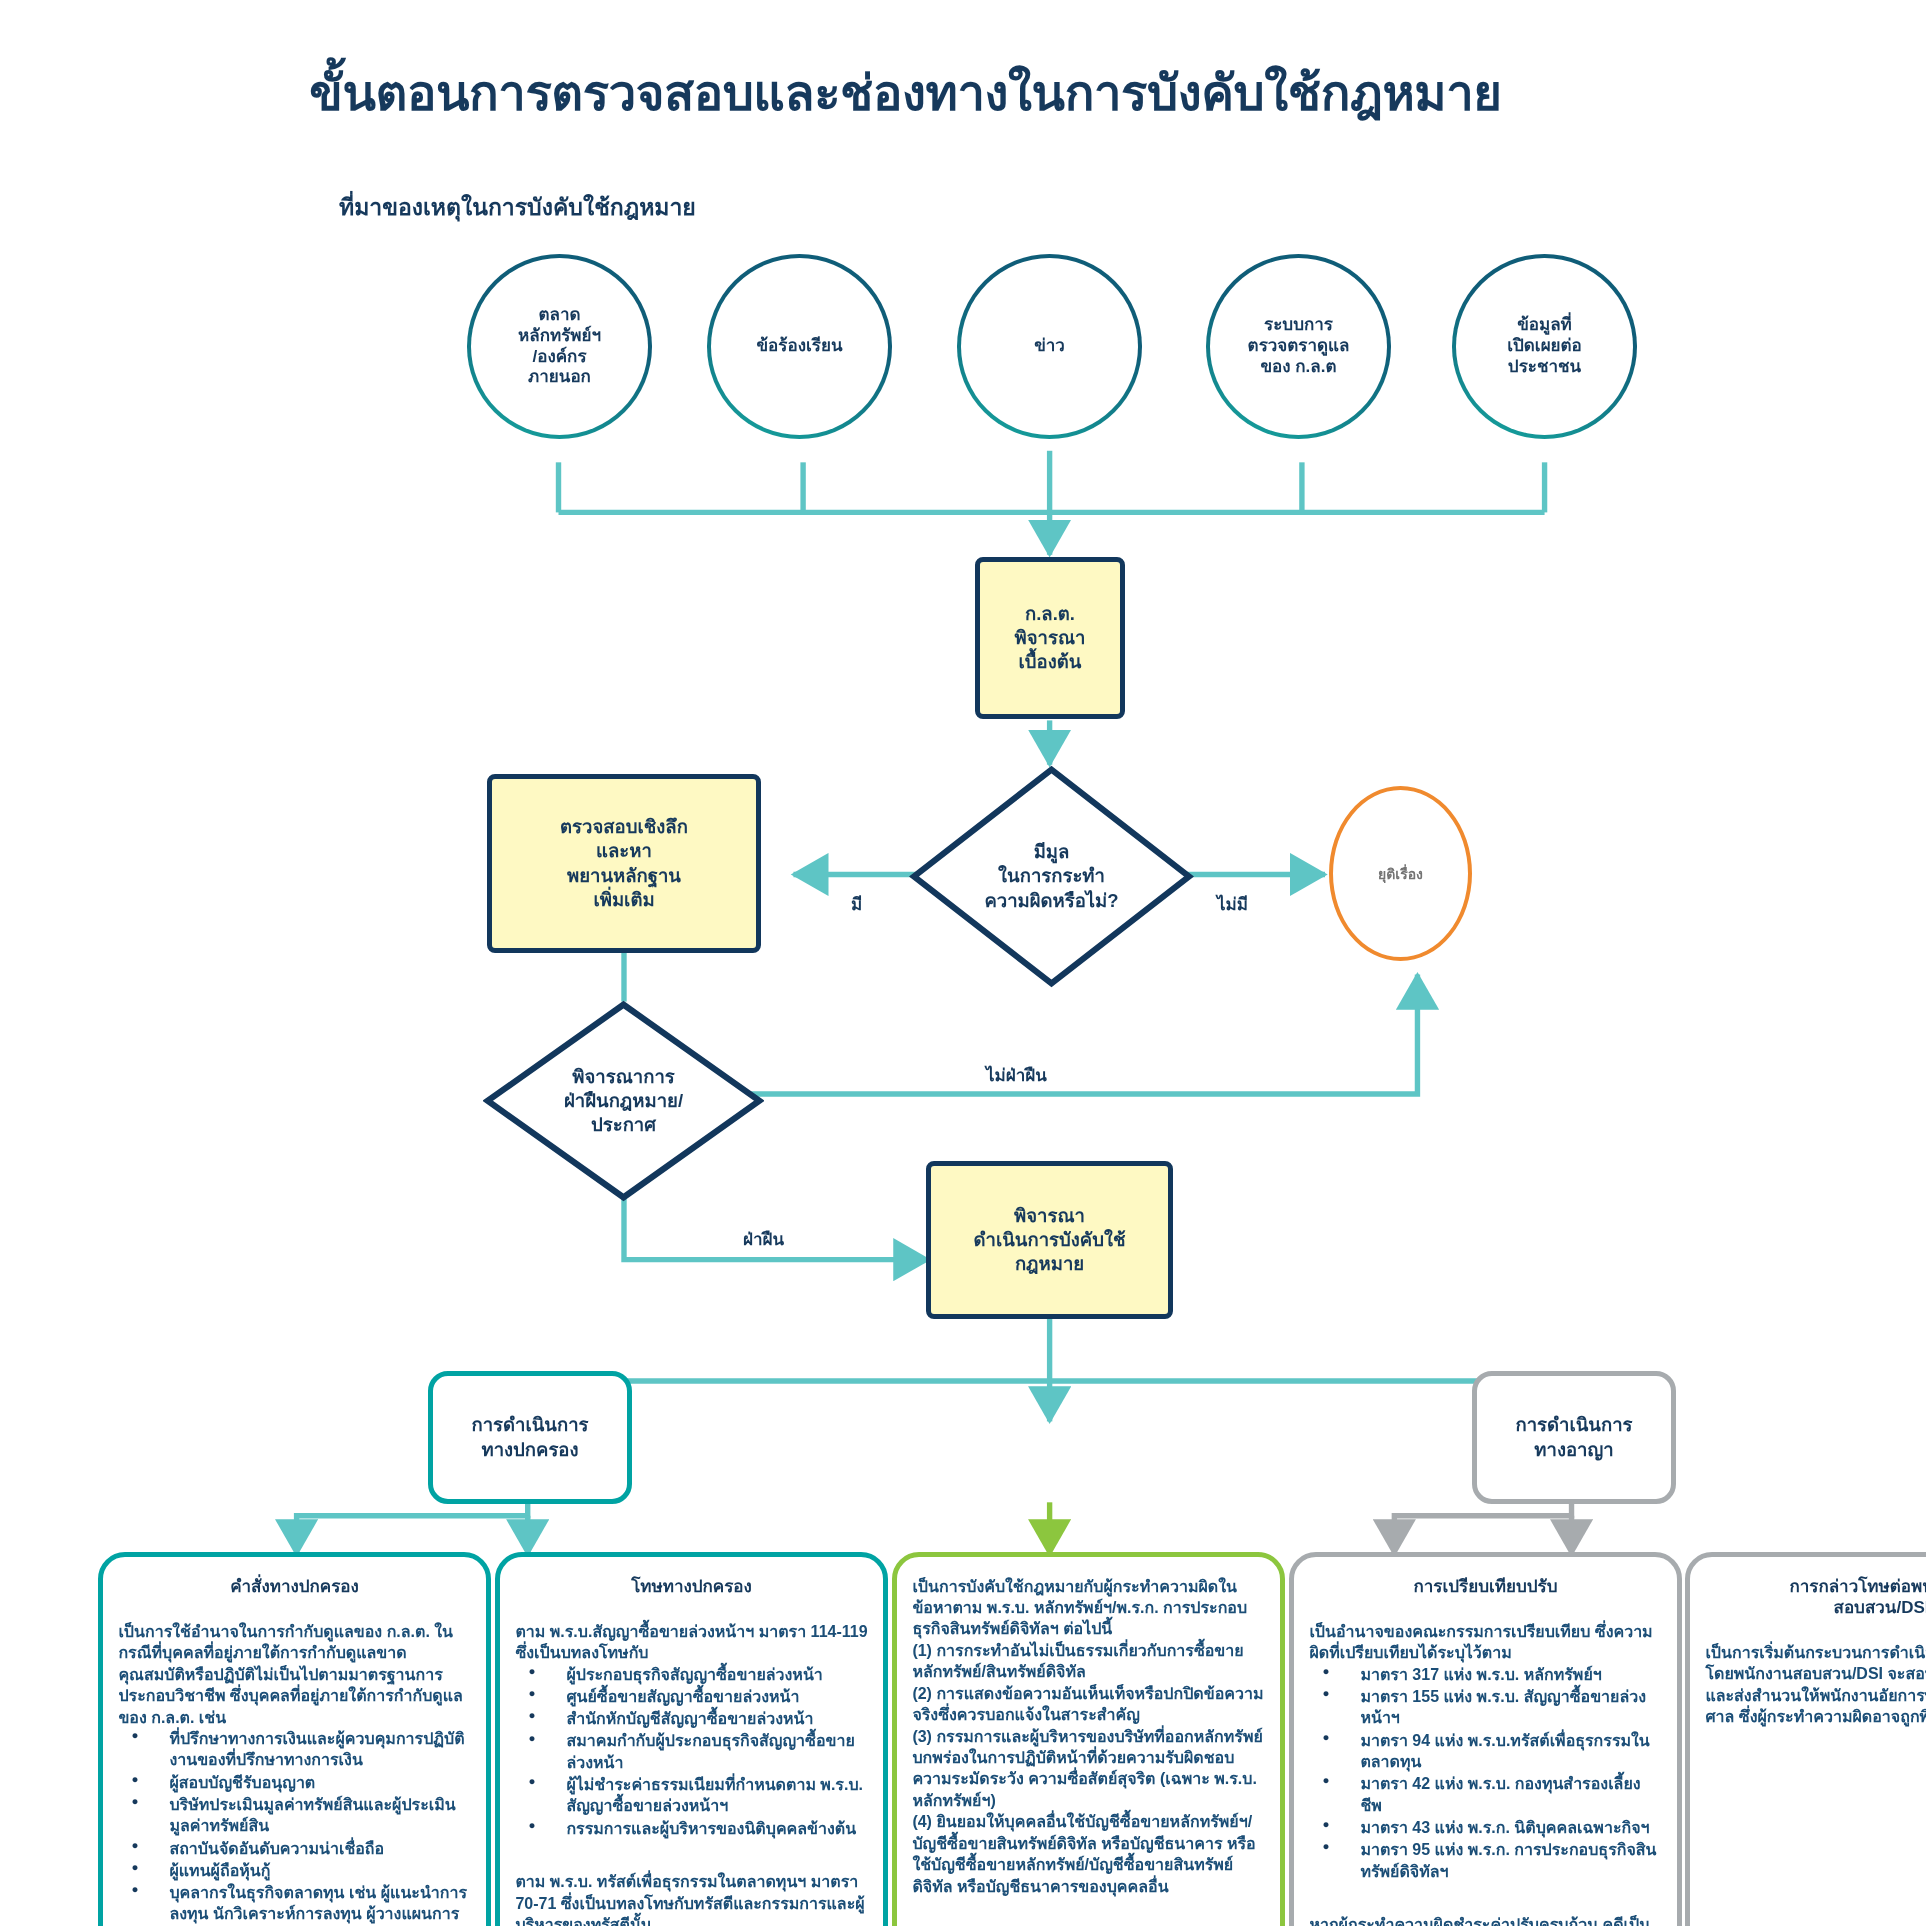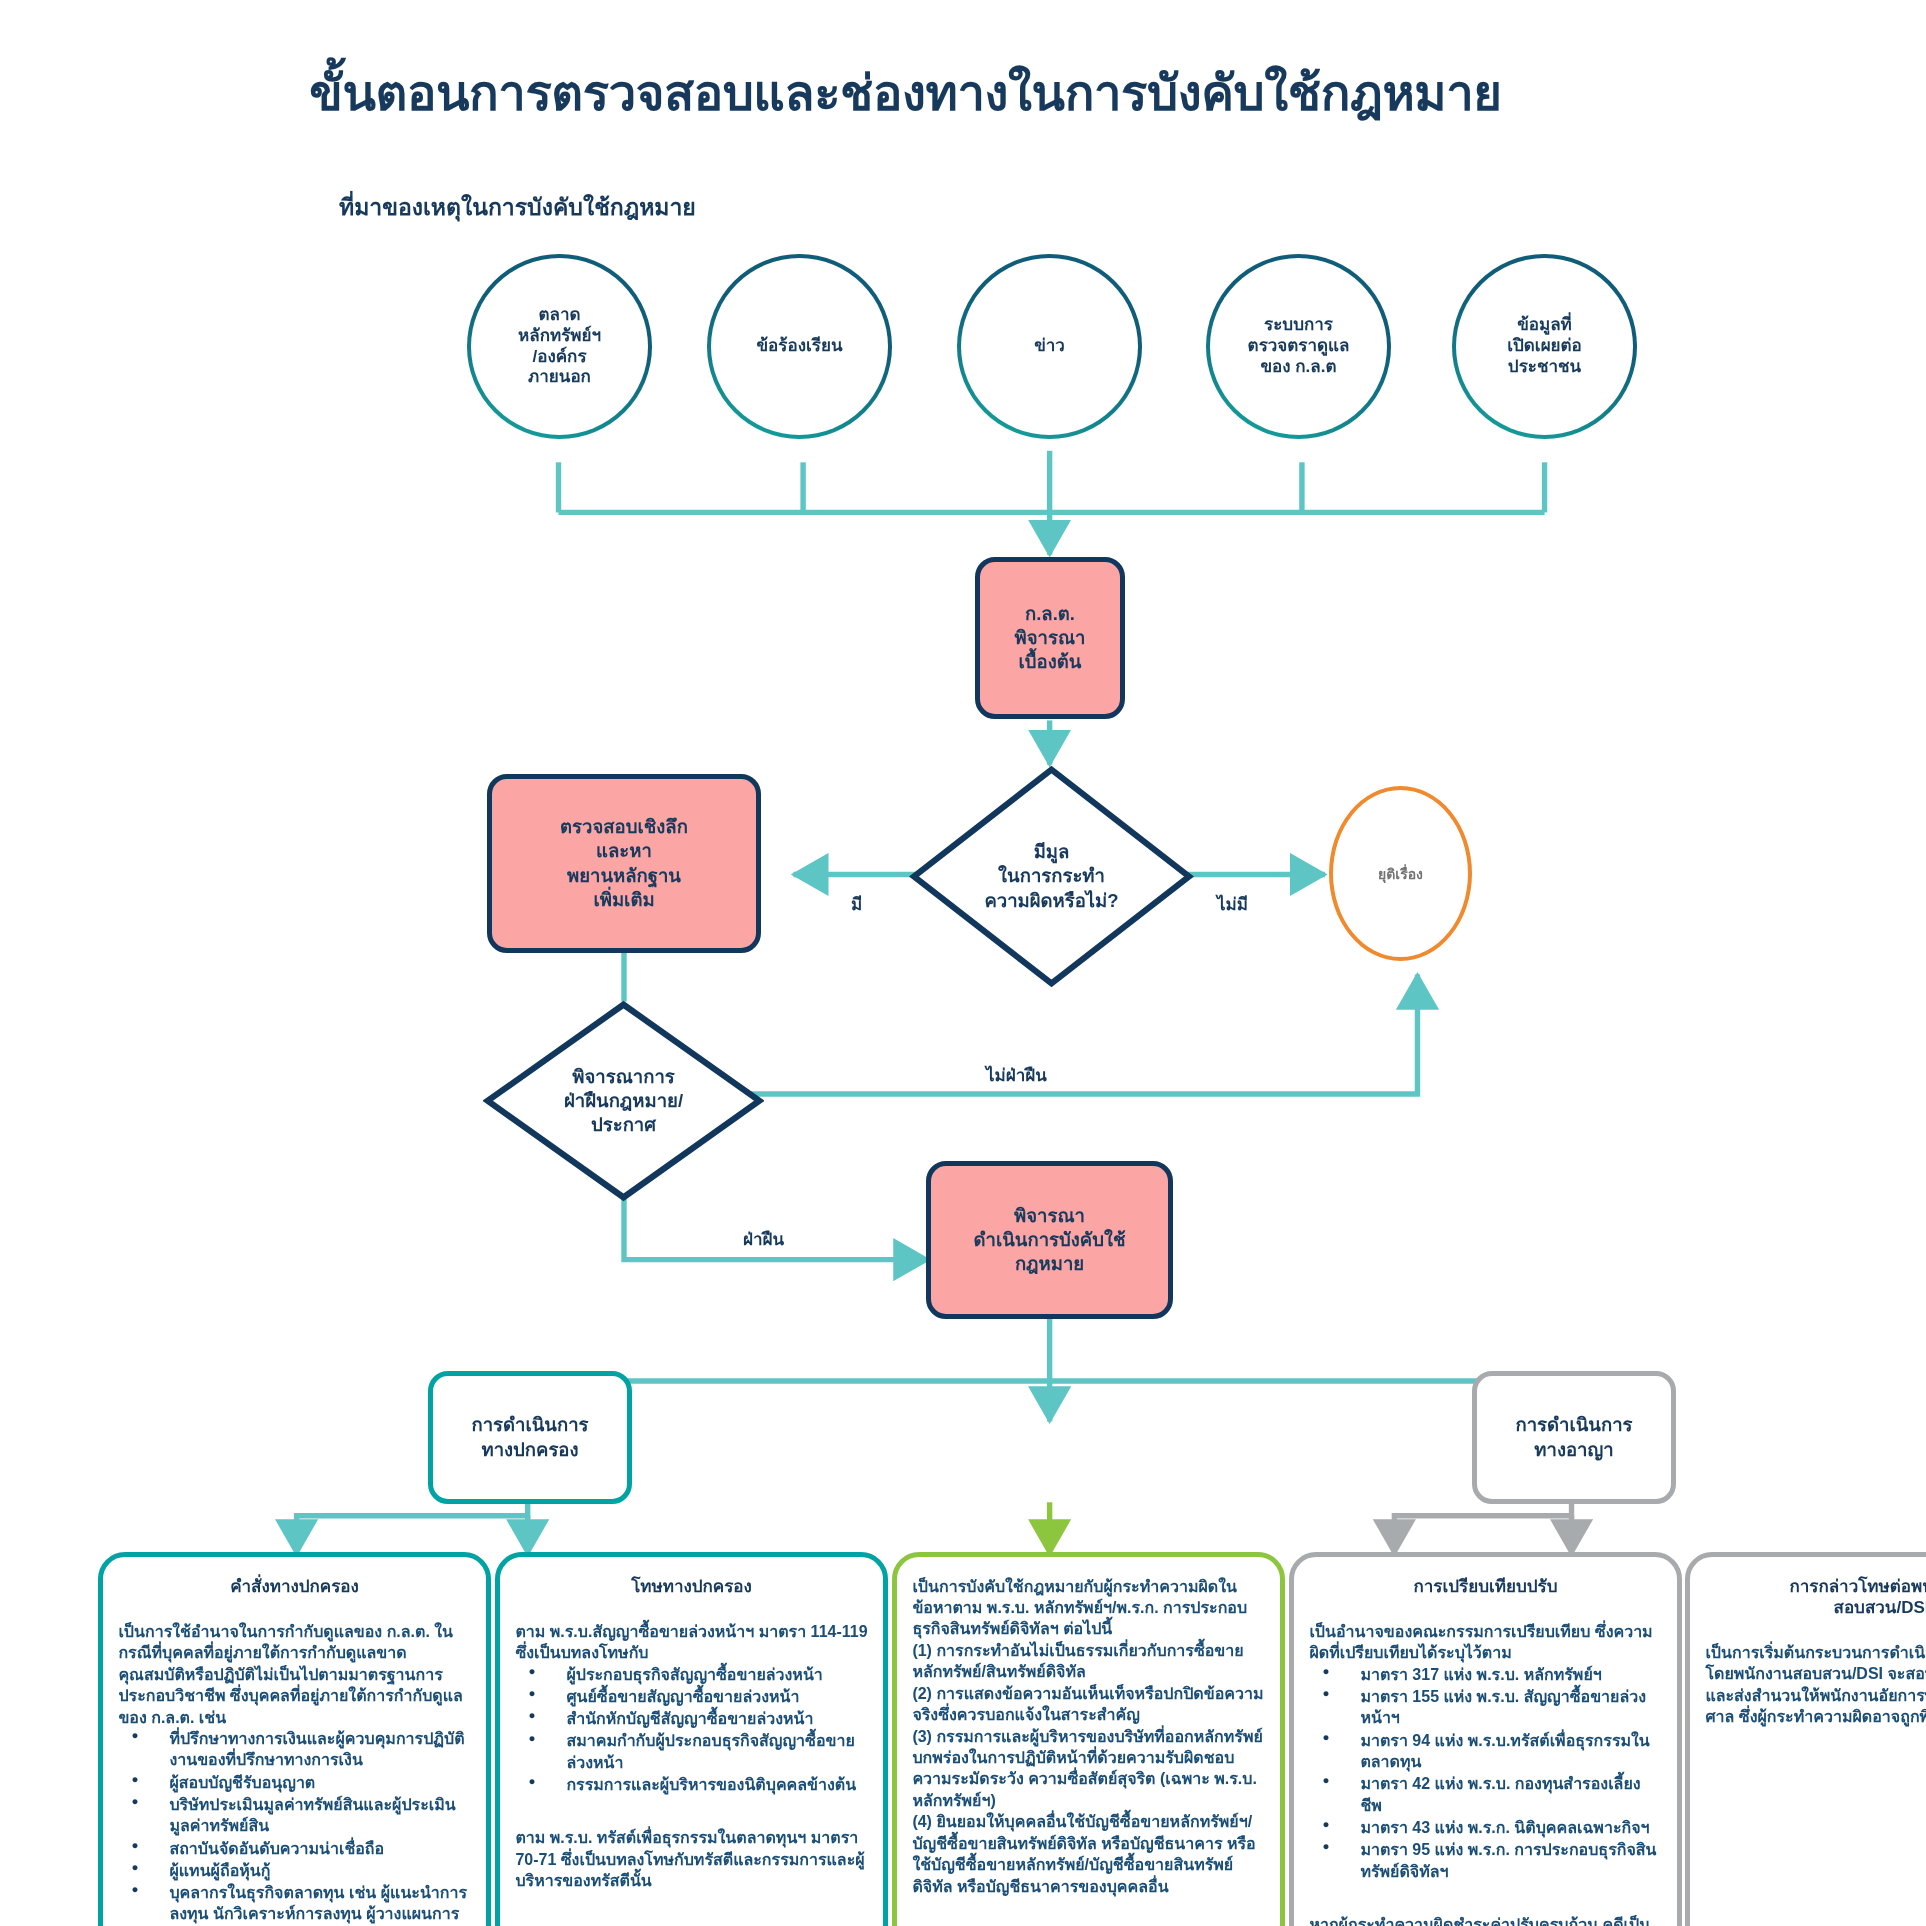--- a/index.html
+++ b/index.html
@@ -33,22 +33,22 @@
     font-size: 17px; font-weight: 700; line-height: 1.22; color: #16395c;
     background:
       linear-gradient(#fff,#fff) padding-box,
       linear-gradient(200deg, #0f5d78 0%, #0f5d78 40%, #16a7a0 100%) border-box;
     border: 4.2px solid transparent;
     padding: 5.4px;
   }
 
   
   .pbox {
-    position: absolute; background: #fca5a5;
-    border: 5px solid #12375c; border-radius: 20px;
+    position: absolute; background: #fef9c3;
+    border: 5px solid #12375c; border-radius: 8px;
     display: flex; align-items: center; justify-content: center;
     text-align: center; font-size: 18.5px; font-weight: 700;
     line-height: 1.3; color: #16395c; padding: 6.2px;
   }
   .oval {
     position: absolute; background: #fff;
     border: 4.6px solid #f08a2e; border-radius: 50%;
     display: flex; align-items: center; justify-content: center;
     text-align: center; font-size: 14px; font-weight: 700; color: #737373;
   }
@@ -269,20 +269,21 @@
 
   <div class="panel p-teal" style="left:495px; top:1552px; width:393px; height:1094px;">
     <div class="p-title">โทษทางปกครอง</div>
     <div class="p-body">
       <p class="u">ตาม พ.ร.บ.สัญญาซื้อขายล่วงหน้าฯ มาตรา 114-119 ซึ่งเป็นบทลงโทษกับ</p>
       <ul>
         <li>ผู้ประกอบธุรกิจสัญญาซื้อขายล่วงหน้า</li>
         <li>ศูนย์ซื้อขายสัญญาซื้อขายล่วงหน้า</li>
         <li>สำนักหักบัญชีสัญญาซื้อขายล่วงหน้า</li>
         <li>สมาคมกำกับผู้ประกอบธุรกิจสัญญาซื้อขายล่วงหน้า</li>
+        <li>ผู้ไม่ชำระค่าธรรมเนียมที่กำหนดตาม พ.ร.บ. สัญญาซื้อขายล่วงหน้าฯ</li>
         <li>กรรมการและผู้บริหารของนิติบุคคลข้างต้น</li>
       </ul>
       <p class="u gap">ตาม พ.ร.บ. ทรัสต์เพื่อธุรกรรมในตลาดทุนฯ มาตรา 70-71 ซึ่งเป็นบทลงโทษกับทรัสตีและกรรมการและผู้บริหารของทรัสตีนั้น</p>
     </div>
   </div>
 
   <div class="panel p-green" style="left:892px; top:1552px; width:393px; height:1094px;">
     <div class="p-body">
       <p>เป็นการบังคับใช้กฎหมายกับผู้กระทำความผิดในข้อหาตาม พ.ร.บ. หลักทรัพย์ฯ/พ.ร.ก. การประกอบธุรกิจสินทรัพย์ดิจิทัลฯ ต่อไปนี้</p>
       <p>(1) การกระทำอันไม่เป็นธรรมเกี่ยวกับการซื้อขายหลักทรัพย์/สินทรัพย์ดิจิทัล</p>

